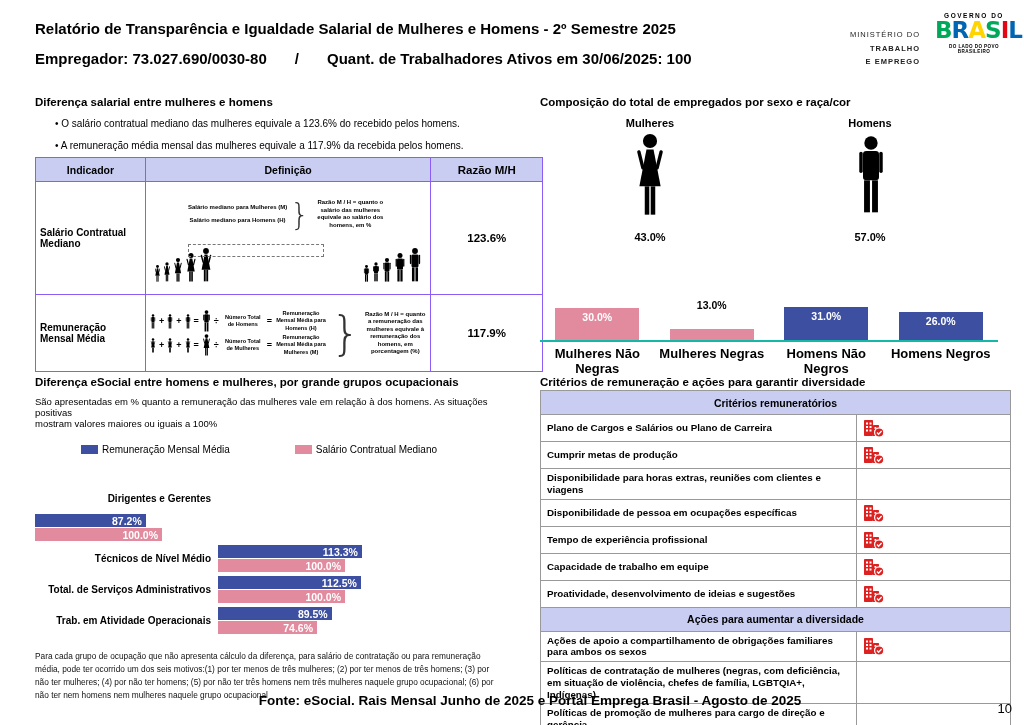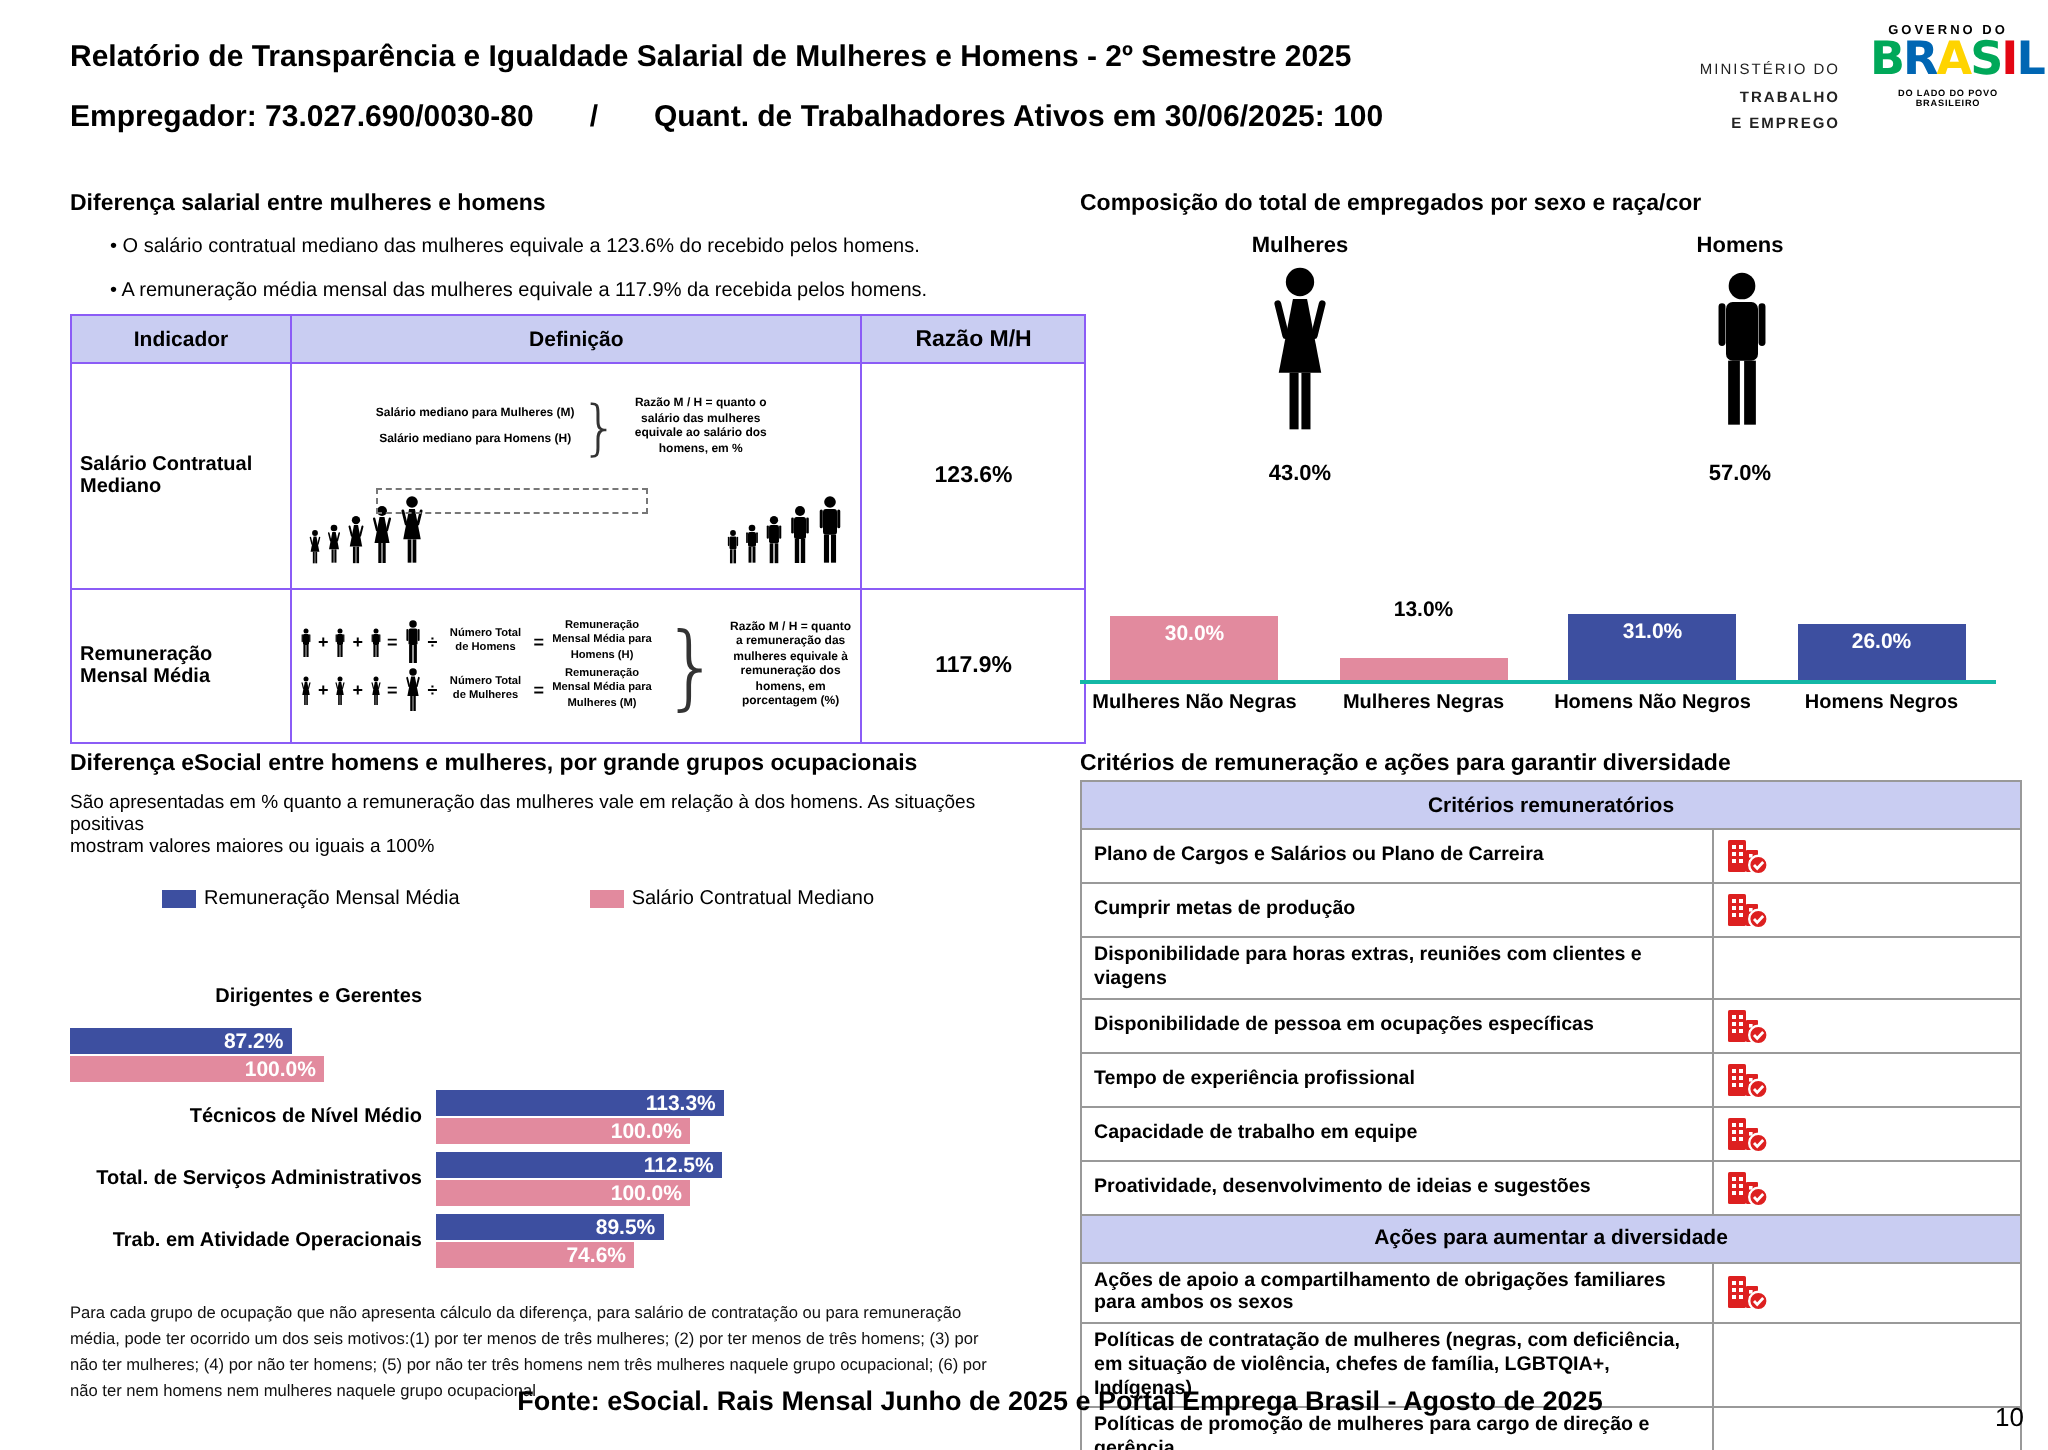--- a/index.html
+++ b/index.html
@@ -57,21 +57,21 @@
   .gender-val { position:absolute; width:120px; text-align:center; font-size:11px; font-weight:bold; top:231px; }
 
   .race-chart { position:absolute; left:540px; top:299px; width:458px; height:43px; display:flex; border-bottom:2px solid #14b8a6; }
   .race-col { flex:1; position:relative; display:flex; flex-direction:column; justify-content:flex-end; align-items:center; }
   .race-bar { width:84px; position:relative; }
   .race-bar.pink { background:#e28a9e; }
   .race-bar.blue { background:#3d4fa0; }
   .race-in { display:block; text-align:center; color:#fff; font-weight:bold; font-size:10.5px; padding-top:3px; }
   .race-out { text-align:center; color:#000; font-weight:bold; font-size:10.5px; margin-bottom:18px; }
   .race-cats { position:absolute; left:540px; top:346px; width:458px; display:flex; }
-  .race-cats div { flex:1; text-align:center; font-size:10px; font-weight:bold; }
+  .race-cats div { flex:1; text-align:center; font-size:13px; font-weight:bold; }
 
   
   .occ-desc { position:absolute; left:35px; width:460px; font-size:9.5px; }
   .legend { position:absolute; left:35px; top:444px; width:448px; display:flex; justify-content:center; gap:65px; font-size:10px; }
   .legend .item { display:flex; align-items:center; gap:4px; }
   .sw { width:17px; height:9px; display:inline-block; }
   .occ-chart { position:absolute; left:35px; top:474px; width:460px; }
   .occ-row { display:flex; align-items:center; height:31px; }
   .occ-row.first { height:26px;margin-top:12px; }
   .occ-label { width:183px; text-align:right; font-weight:bold; font-size:10px; padding-right:7px; line-height:1.15; }

